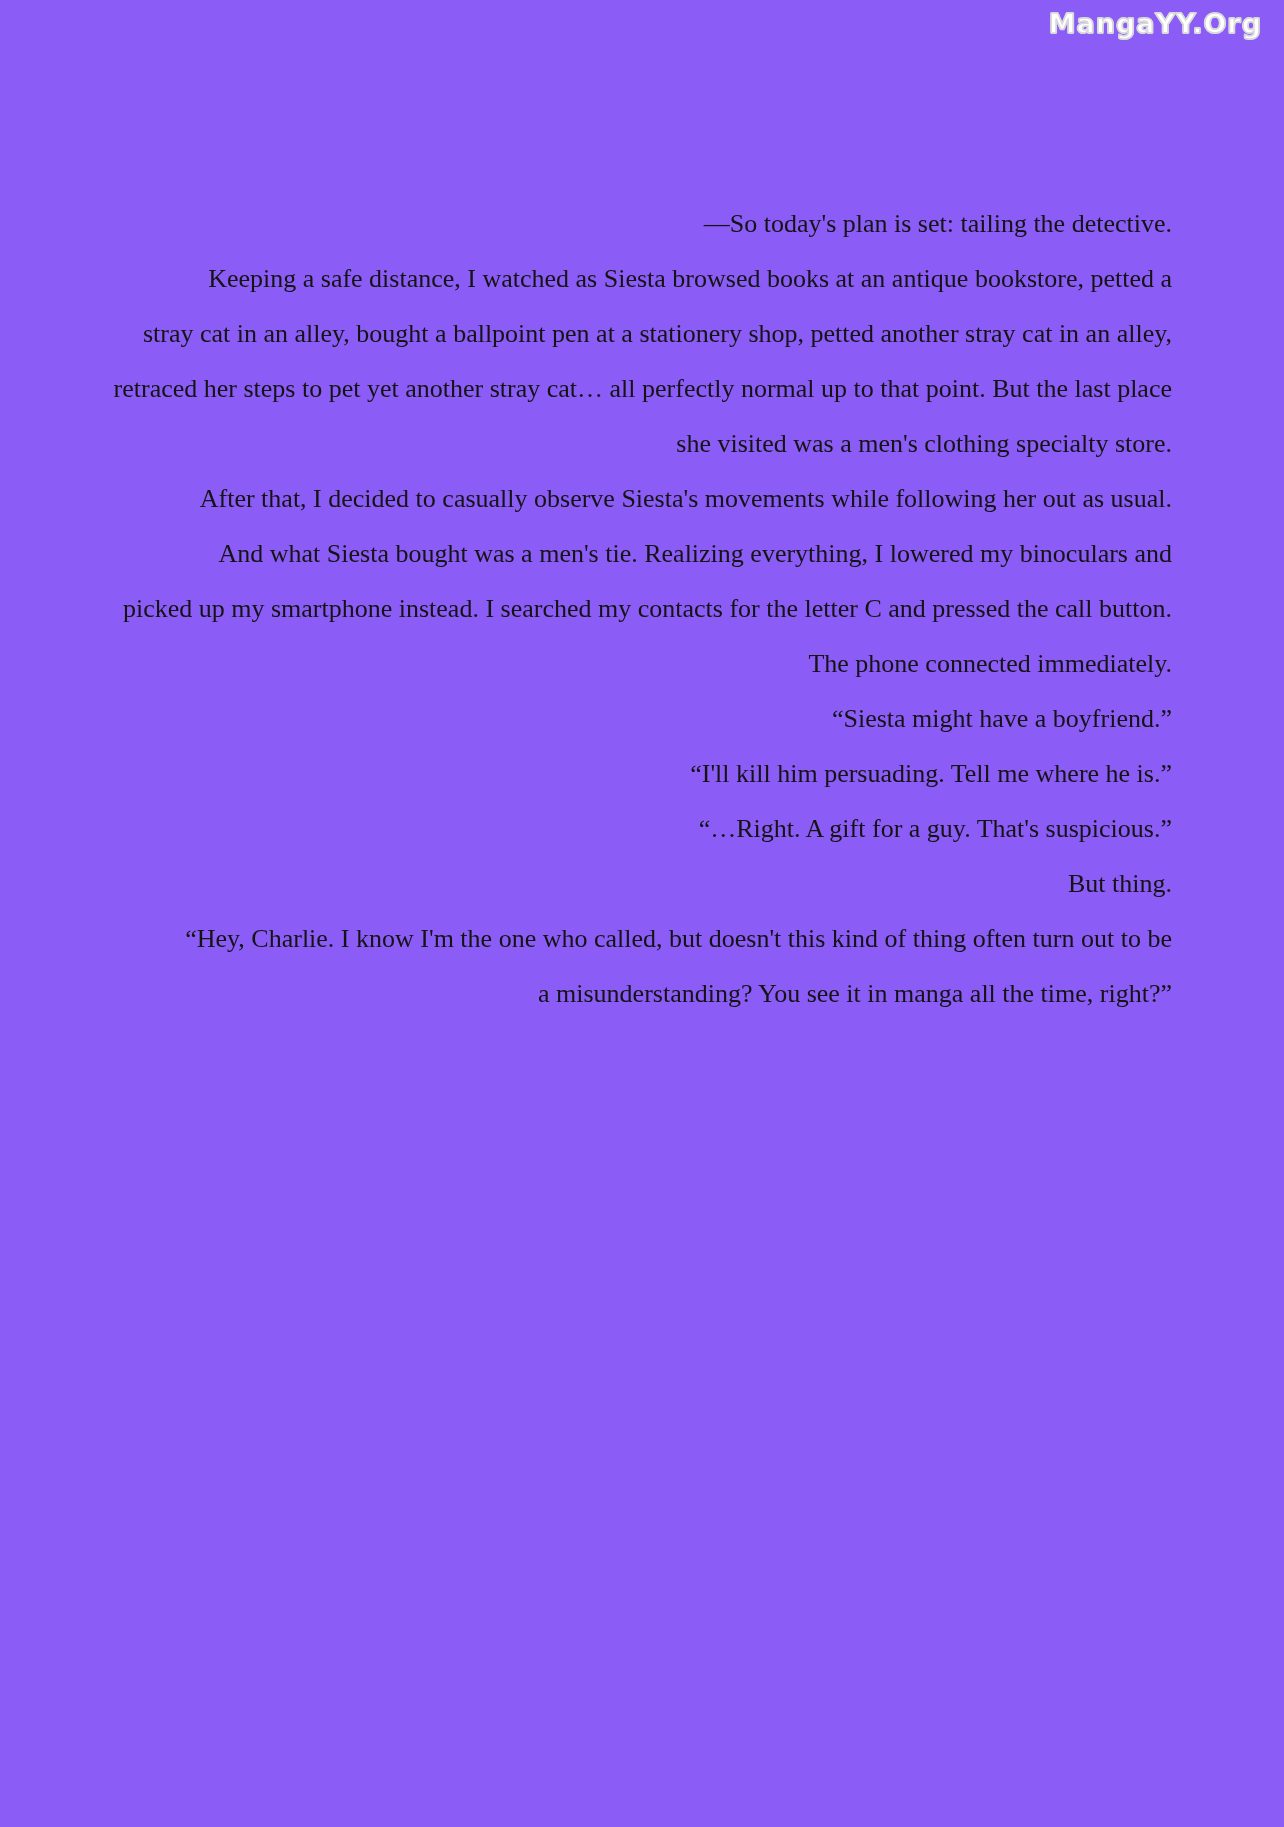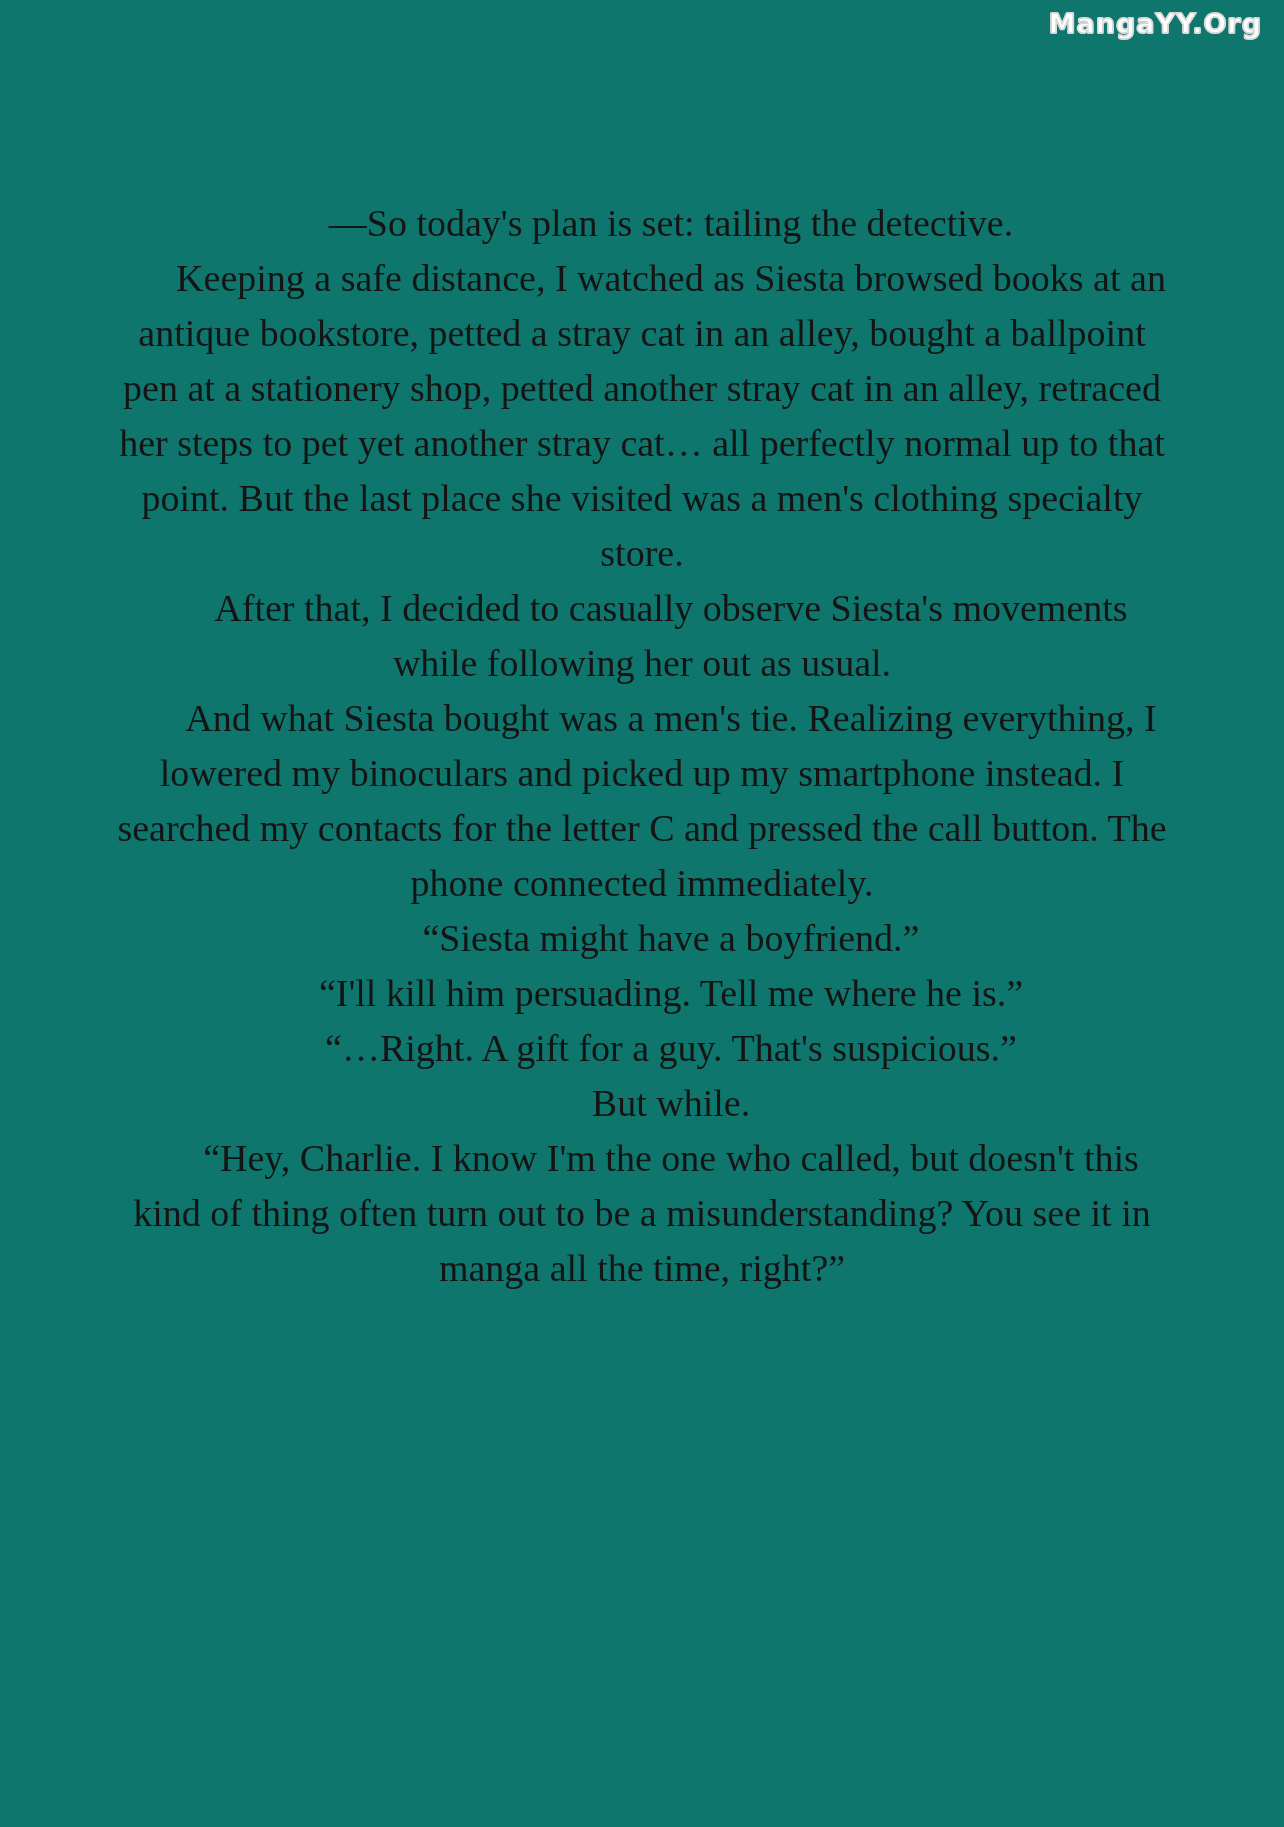--- a/index.html
+++ b/index.html
@@ -11,21 +11,21 @@
     width: 1284px;
     height: 1827px;
     position: relative;
     font-family: "Liberation Serif", serif;
     color: #1a1a1a;
     overflow: hidden;
   }
   .page {
     position: absolute;
     inset: 0;
-    background: #0f766e;
+    background: #8b5cf6;
   }
   .watermark {
     position: absolute;
     top: 8px;
     right: 22px;
     font-family: "DejaVu Sans", sans-serif;
     font-size: 27px;
     letter-spacing: 1px;
     font-weight: 700;
     color: #ffffff;
@@ -35,23 +35,23 @@
       -1px 0 0 #dcdcdc,
        0 1px 0 #dcdcdc,
        0 -1px 0 #dcdcdc;
     user-select: none;
   }
   .body-text {
     position: absolute;
     left: 112px;
     top: 196px;
     width: 1060px;
-    font-size: 38px;
+    font-size: 26px;
     line-height: 55px;
-    text-align: center;
+    text-align: right;
     color: #141414;
   }
   .body-text p {
     margin: 0;
     text-indent: 58px;
     white-space: normal;
   }
 </style>
 </head>
 <body>
@@ -61,17 +61,17 @@
   <div class="watermark">MangaYY.Org</div>
 
   <div class="body-text">
     <p>—So today's plan is set: tailing the detective.</p>
     <p>Keeping a safe distance, I watched as Siesta browsed books at an antique bookstore, petted a stray cat in an alley, bought a ballpoint pen at a stationery shop, petted another stray cat in an alley, retraced her steps to pet yet another stray cat… all perfectly normal up to that point. But the last place she visited was a men's clothing specialty store.</p>
     <p>After that, I decided to casually observe Siesta's movements while following her out as usual.</p>
     <p>And what Siesta bought was a men's tie. Realizing everything, I lowered my binoculars and picked up my smartphone instead. I searched my contacts for the letter C and pressed the call button. The phone connected immediately.</p>
     <p>“Siesta might have a boyfriend.”</p>
     <p>“I'll kill him persuading. Tell me where he is.”</p>
     <p>“…Right. A gift for a guy. That's suspicious.”</p>
-    <p>But while.</p>
+    <p>But thing.</p>
     <p>“Hey, Charlie. I know I'm the one who called, but doesn't this kind of thing often turn out to be a misunderstanding? You see it in manga all the time, right?”</p>
   </div>
 
 </div>
 
 </body></html>

